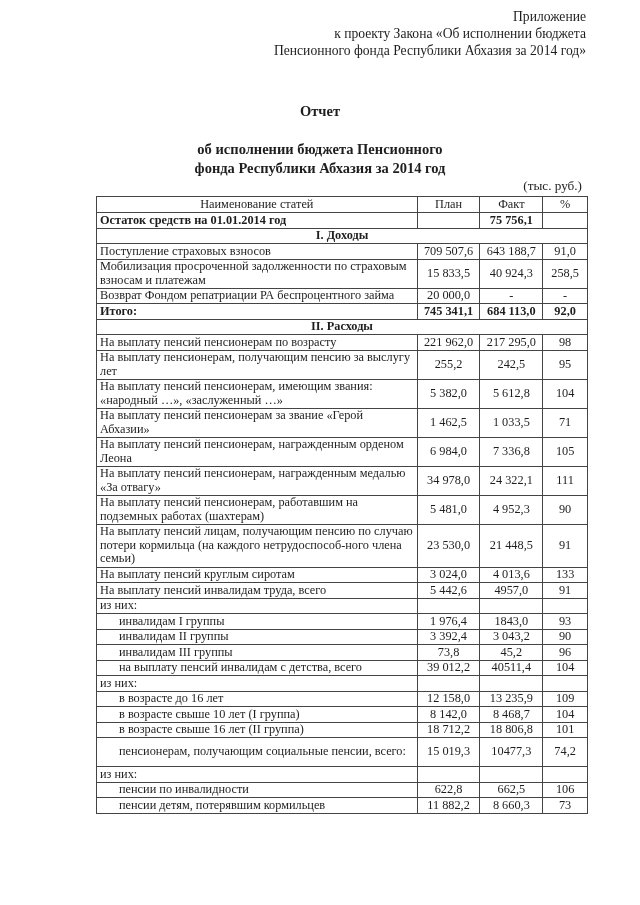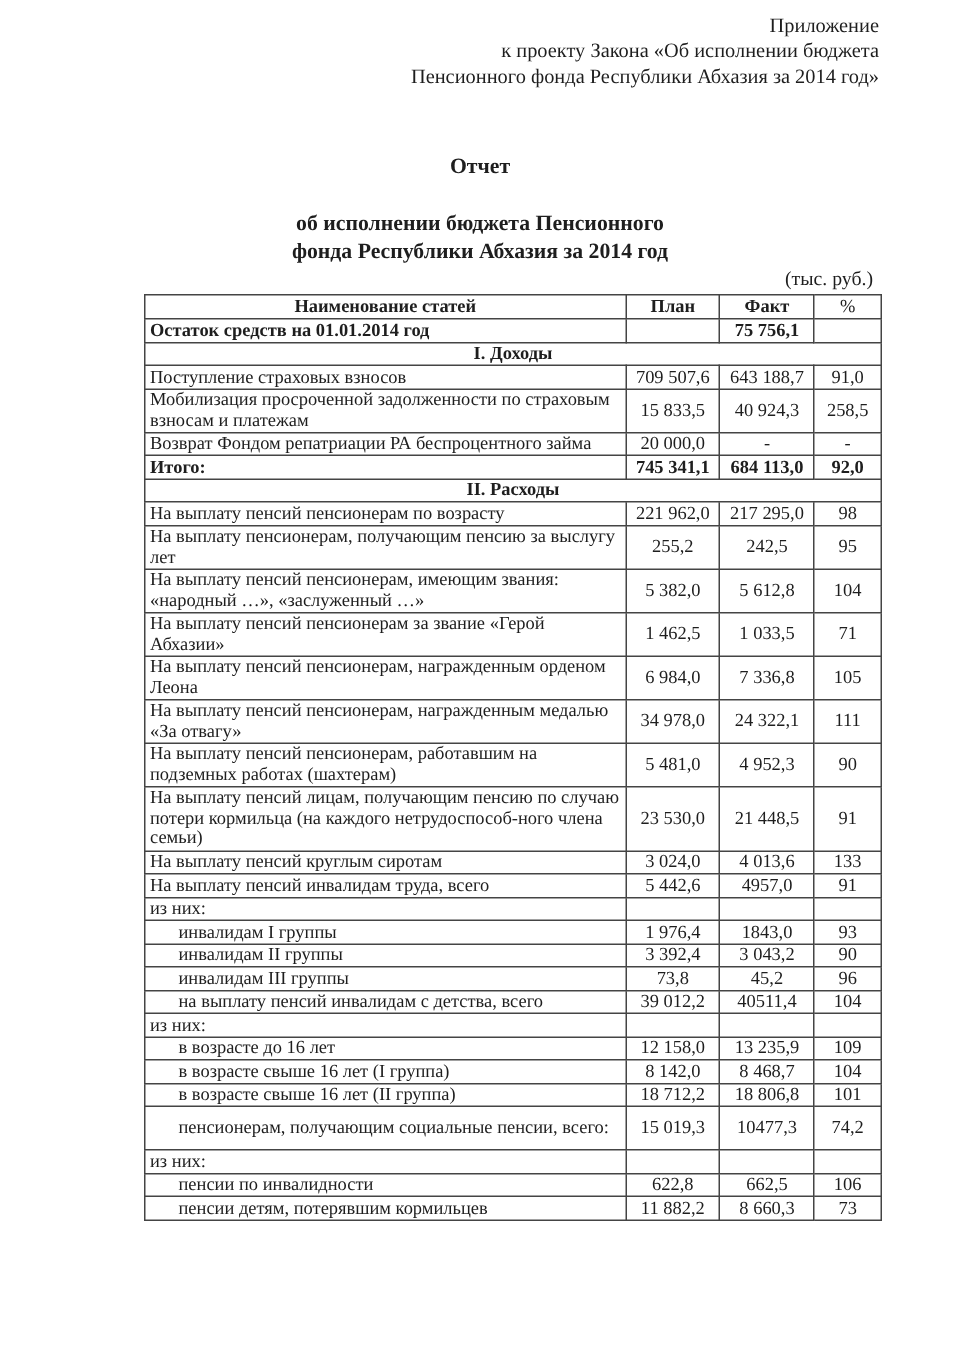--- a/index.html
+++ b/index.html
@@ -6,21 +6,21 @@
   body { width:640px; height:905px; position:relative; overflow:hidden;
          font-family:"Liberation Serif", "DejaVu Serif", serif; color:#1e1e1e; }
   .appendix { position:absolute; right:54px; top:8px; text-align:right; font-size:13.6px; line-height:17px; }
   .title { position:absolute; left:0; width:640px; text-align:center; font-weight:bold; }
   .t1 { top:103px; font-size:14.5px; }
   .t2 { top:140px; font-size:14.5px; line-height:19px; }
   .units { position:absolute; right:58px; top:178px; font-size:13.2px; }
   table { position:absolute; left:96px; top:196px; width:492px; border-collapse:collapse;
           font-size:12.3px; line-height:13.5px; }
   td, th { border:1px solid #444; padding:0 3px; vertical-align:middle; }
-  th { font-weight:bold; height:15px; }
+  th { font-weight:normal; height:15px; }
   col.c1 { width:321px; } col.c2 { width:63px; } col.c3 { width:63px; } col.c4 { width:45px; }
   td.num { text-align:center; padding:0 1px; white-space:nowrap; }
   tr.bold td { font-weight:bold; }
   tr.section td { text-align:center; font-weight:bold; }
   td.indent { padding-left:22px; }
   tr.r1 td { height:14.5px; }
   tr.r2 td { height:28px; }
   tr.r3 td { height:42px; }
 </style>
 </head>
@@ -189,21 +189,21 @@
       <td class="num"></td>
       <td class="num"></td>
     </tr>
     <tr class="r1">
       <td class="indent">в возрасте до 16 лет</td>
       <td class="num">12 158,0</td>
       <td class="num">13 235,9</td>
       <td class="num">109</td>
     </tr>
     <tr class="r1">
-      <td class="indent">в возрасте свыше 16 лет (I группа)</td>
+      <td class="indent">в возрасте свыше 10 лет (I группа)</td>
       <td class="num">8 142,0</td>
       <td class="num">8 468,7</td>
       <td class="num">104</td>
     </tr>
     <tr class="r1">
       <td class="indent">в возрасте свыше 16 лет (II группа)</td>
       <td class="num">18 712,2</td>
       <td class="num">18 806,8</td>
       <td class="num">101</td>
     </tr>

